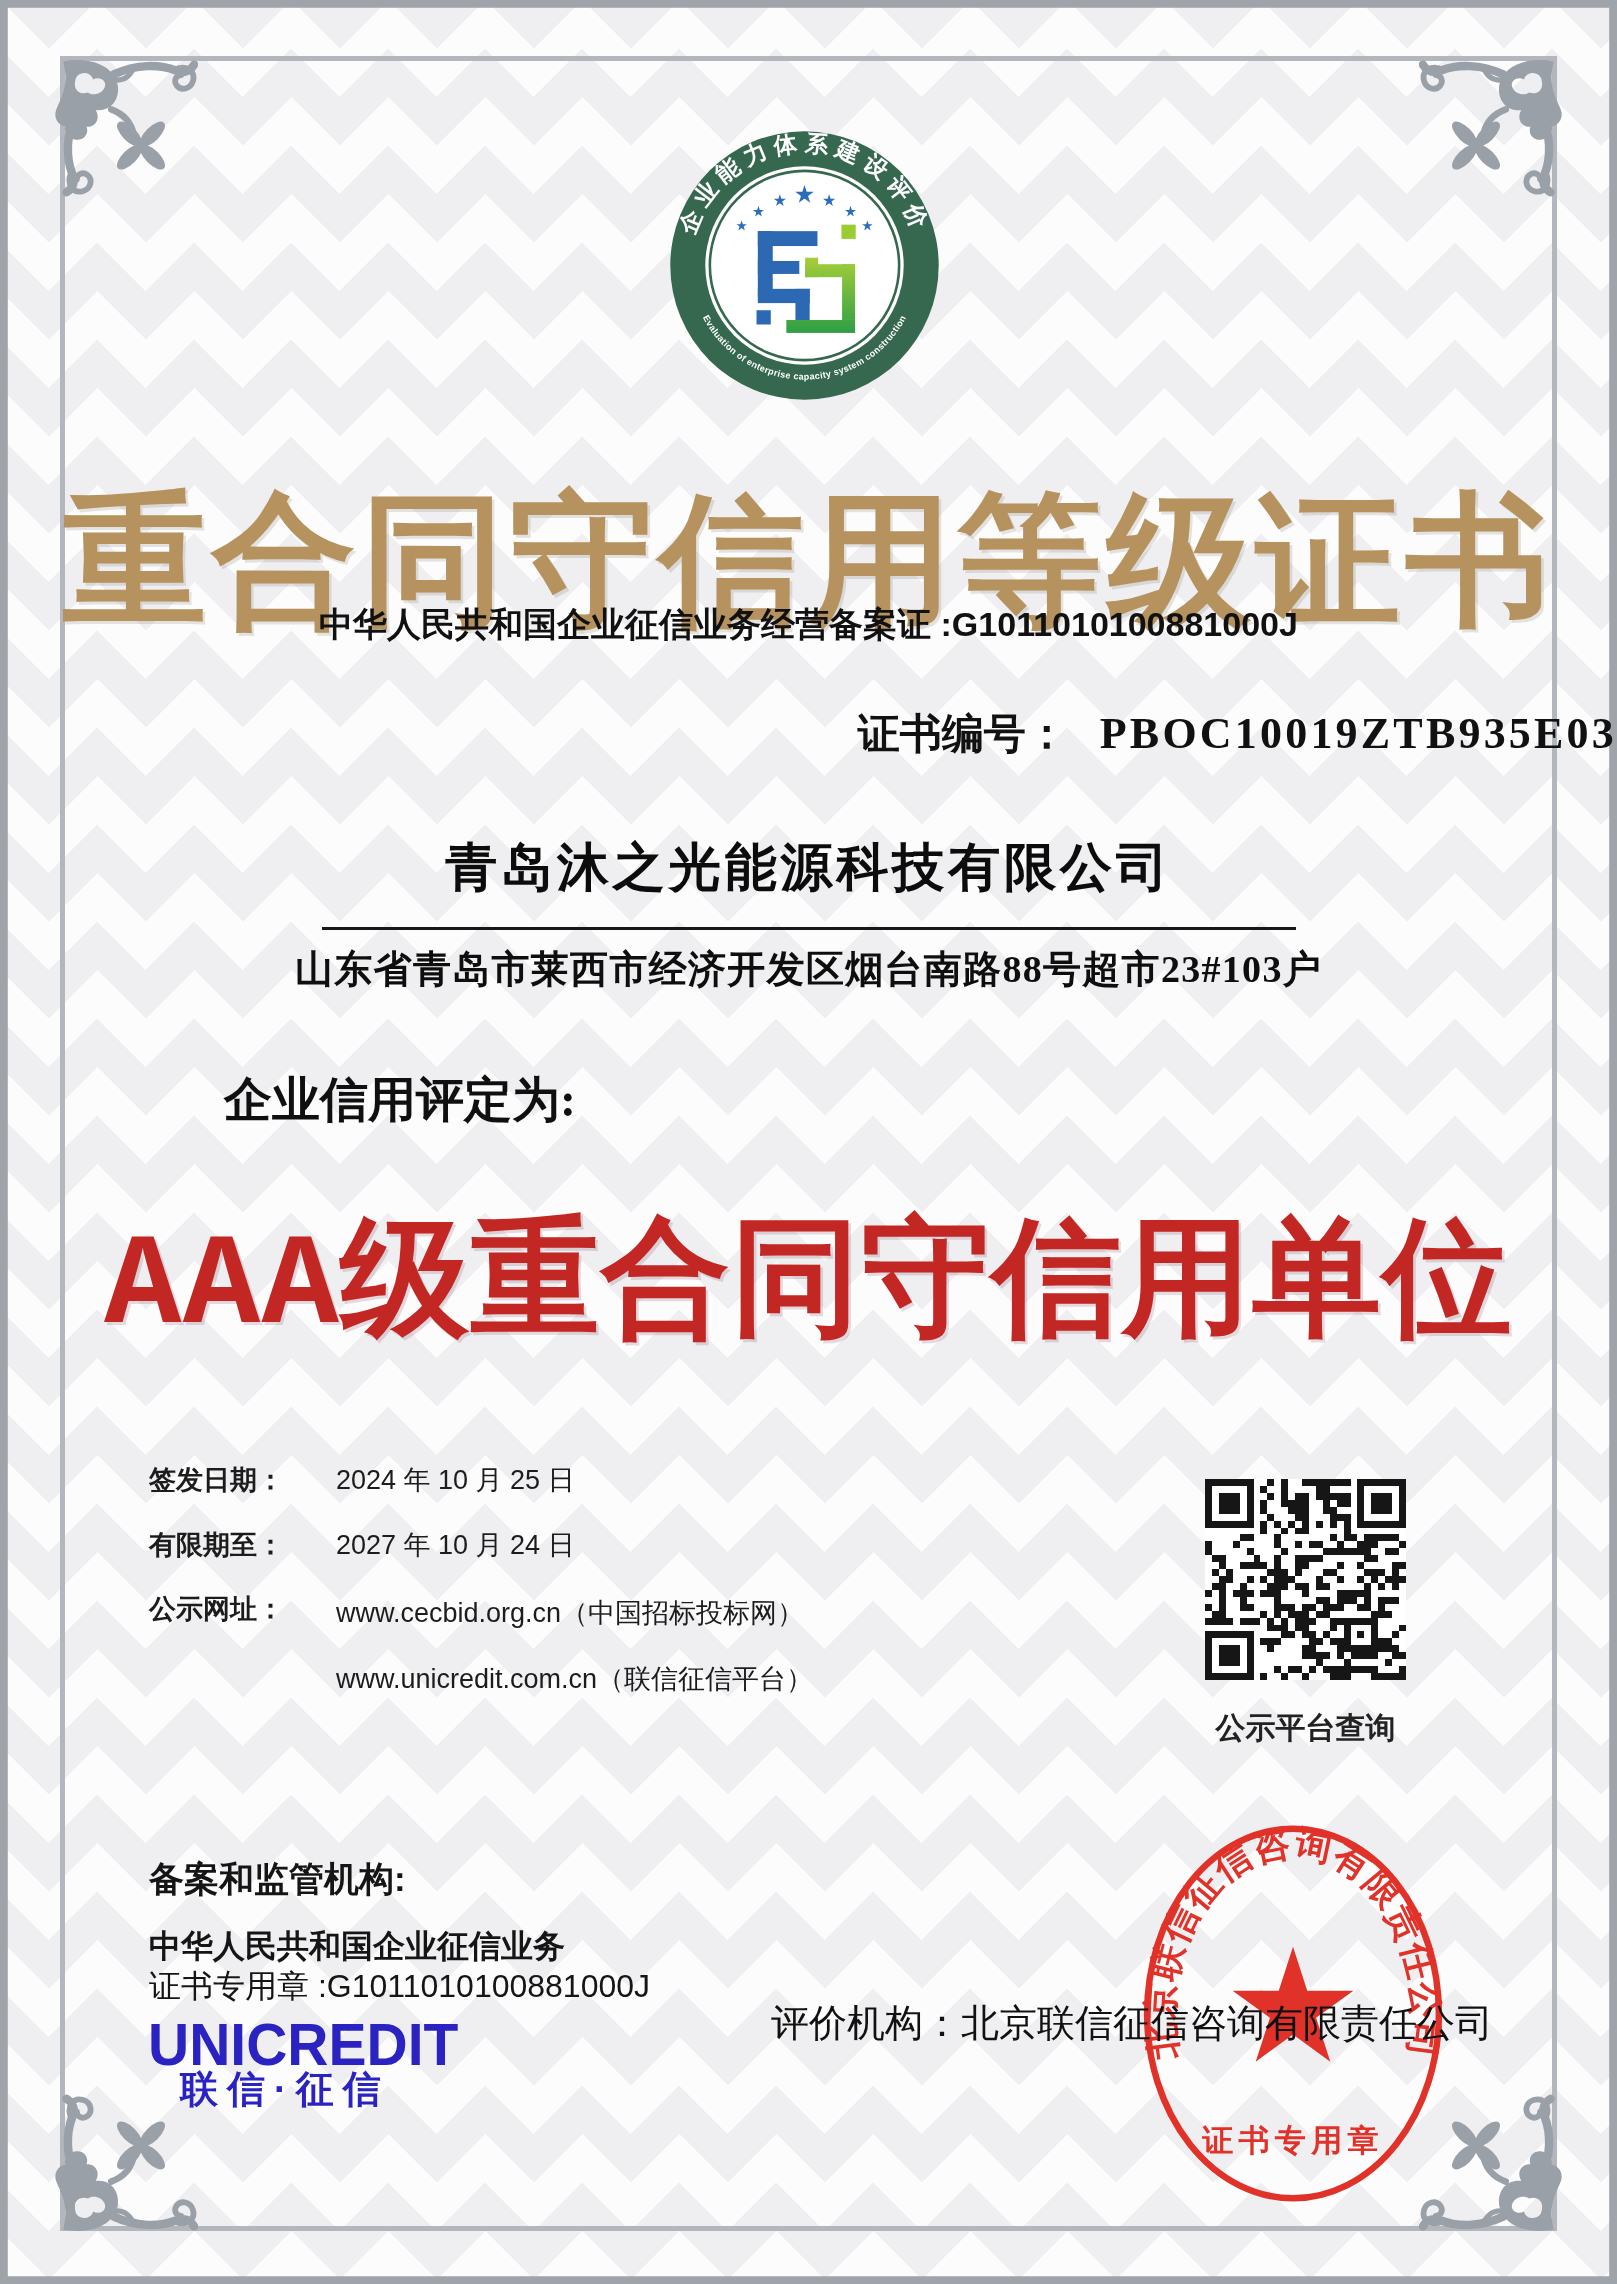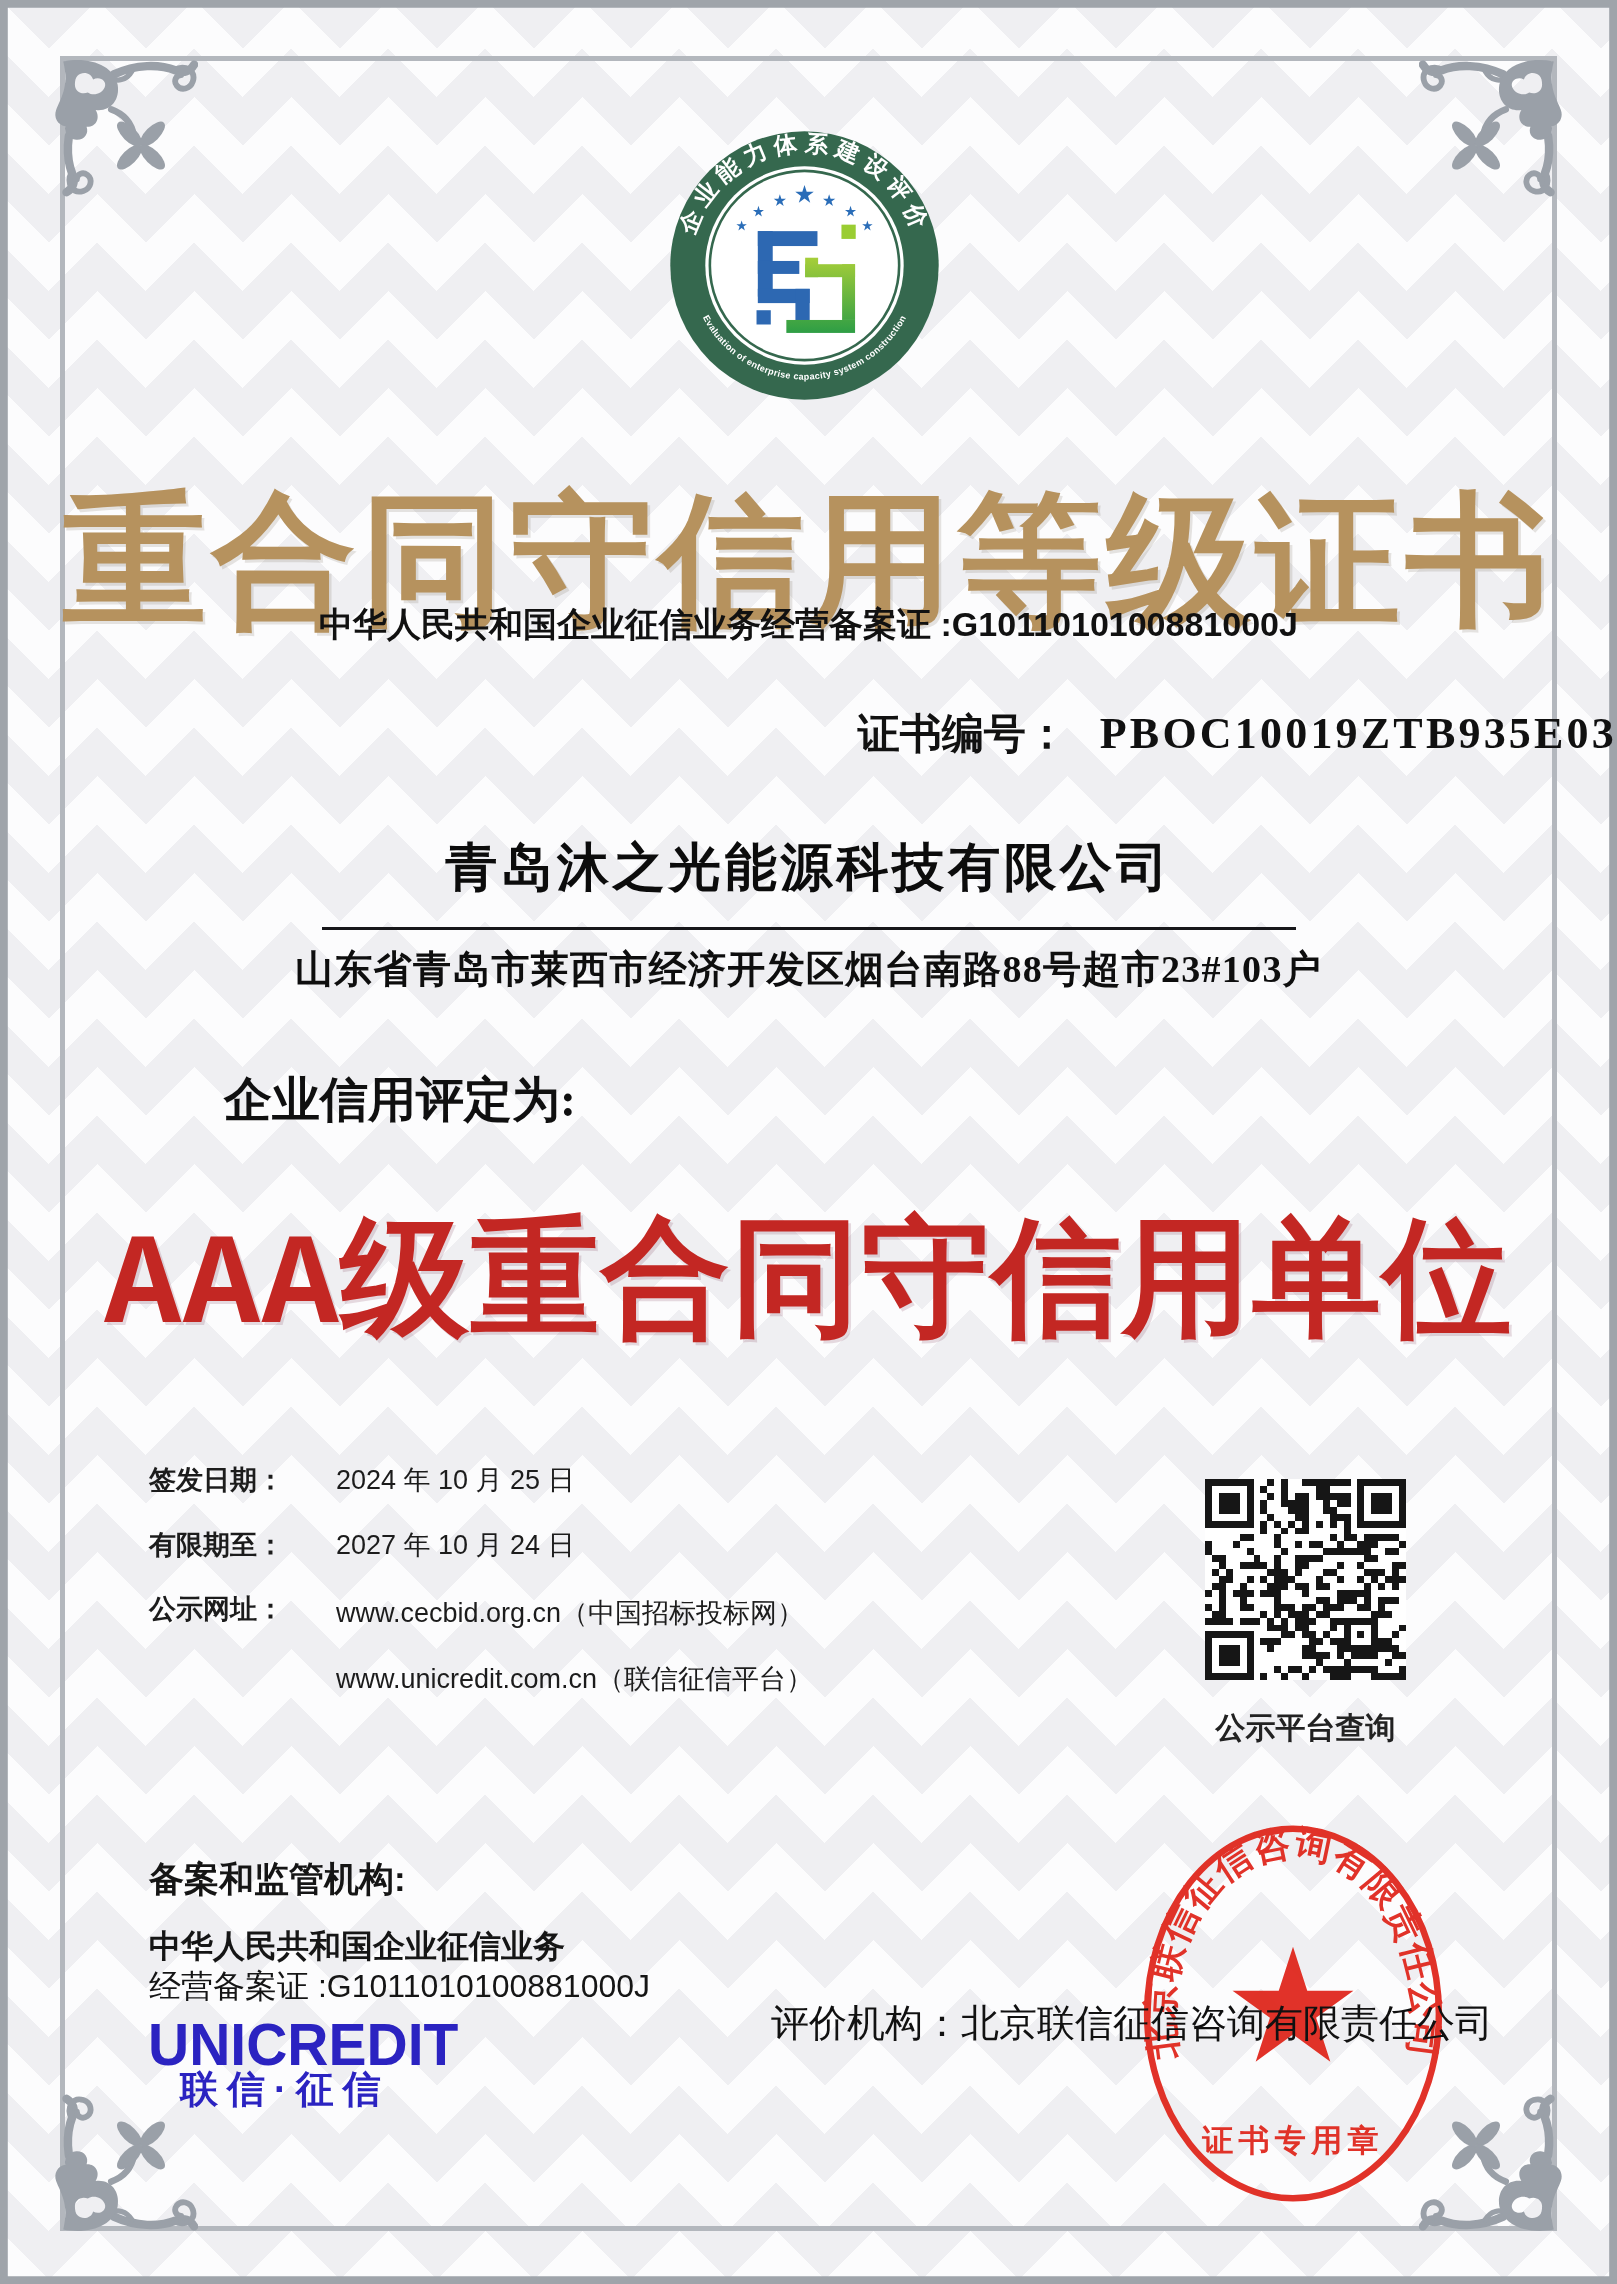--- a/index.html
+++ b/index.html
@@ -585,21 +585,21 @@
       <rect x="24" y="28" width="1" height="1" fill="#161616"></rect>
       <rect x="25" y="28" width="1" height="1" fill="#161616"></rect>
       <rect x="26" y="28" width="1" height="1" fill="#161616"></rect>
       <rect x="27" y="28" width="1" height="1" fill="#161616"></rect>
       <rect x="28" y="28" width="1" height="1" fill="#161616"></rect>
     </svg>
   <div class="qr-caption">公示平台查询</div>
 
   <div class="reg-heading">备案和监管机构:</div>
   <div class="reg-line1">中华人民共和国企业征信业务</div>
-  <div class="reg-line2">经营备案证 :G1011010100881000J</div>
+  <div class="reg-line2">证书专用章 :G1011010100881000J</div>
 
   <div class="uniwordmark">UNICREDIT</div>
   <div class="unisub">联信·征信</div>
 
   <svg class="seal" viewBox="0 0 480 600">
     <ellipse cx="240" cy="300" rx="225" ry="285" fill="none" stroke="#e0281e" stroke-width="10"></ellipse>
     <path id="sealArc" d="M66.2,383.1 A185,243 0 1 1 413.8,383.1" fill="none"></path>
     <text font-size="56" font-weight="bold" fill="#e0281e" letter-spacing="2">
       <textPath href="#sealArc" startOffset="50%" text-anchor="middle">北京联信征信咨询有限责任公司</textPath>
     </text>

